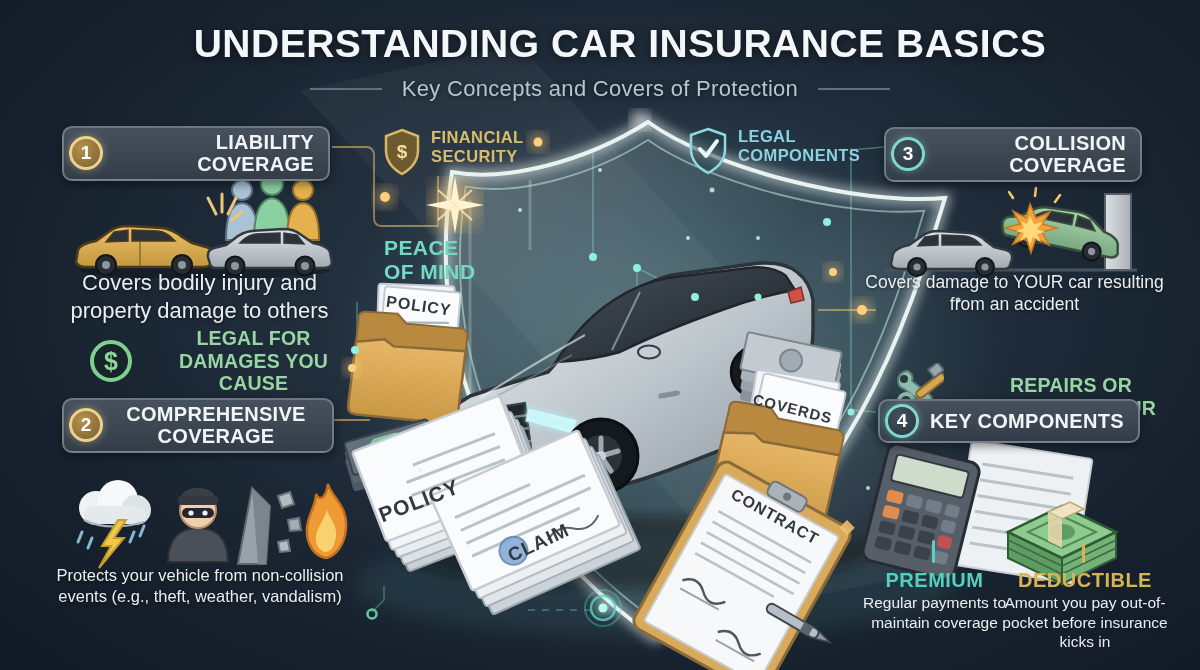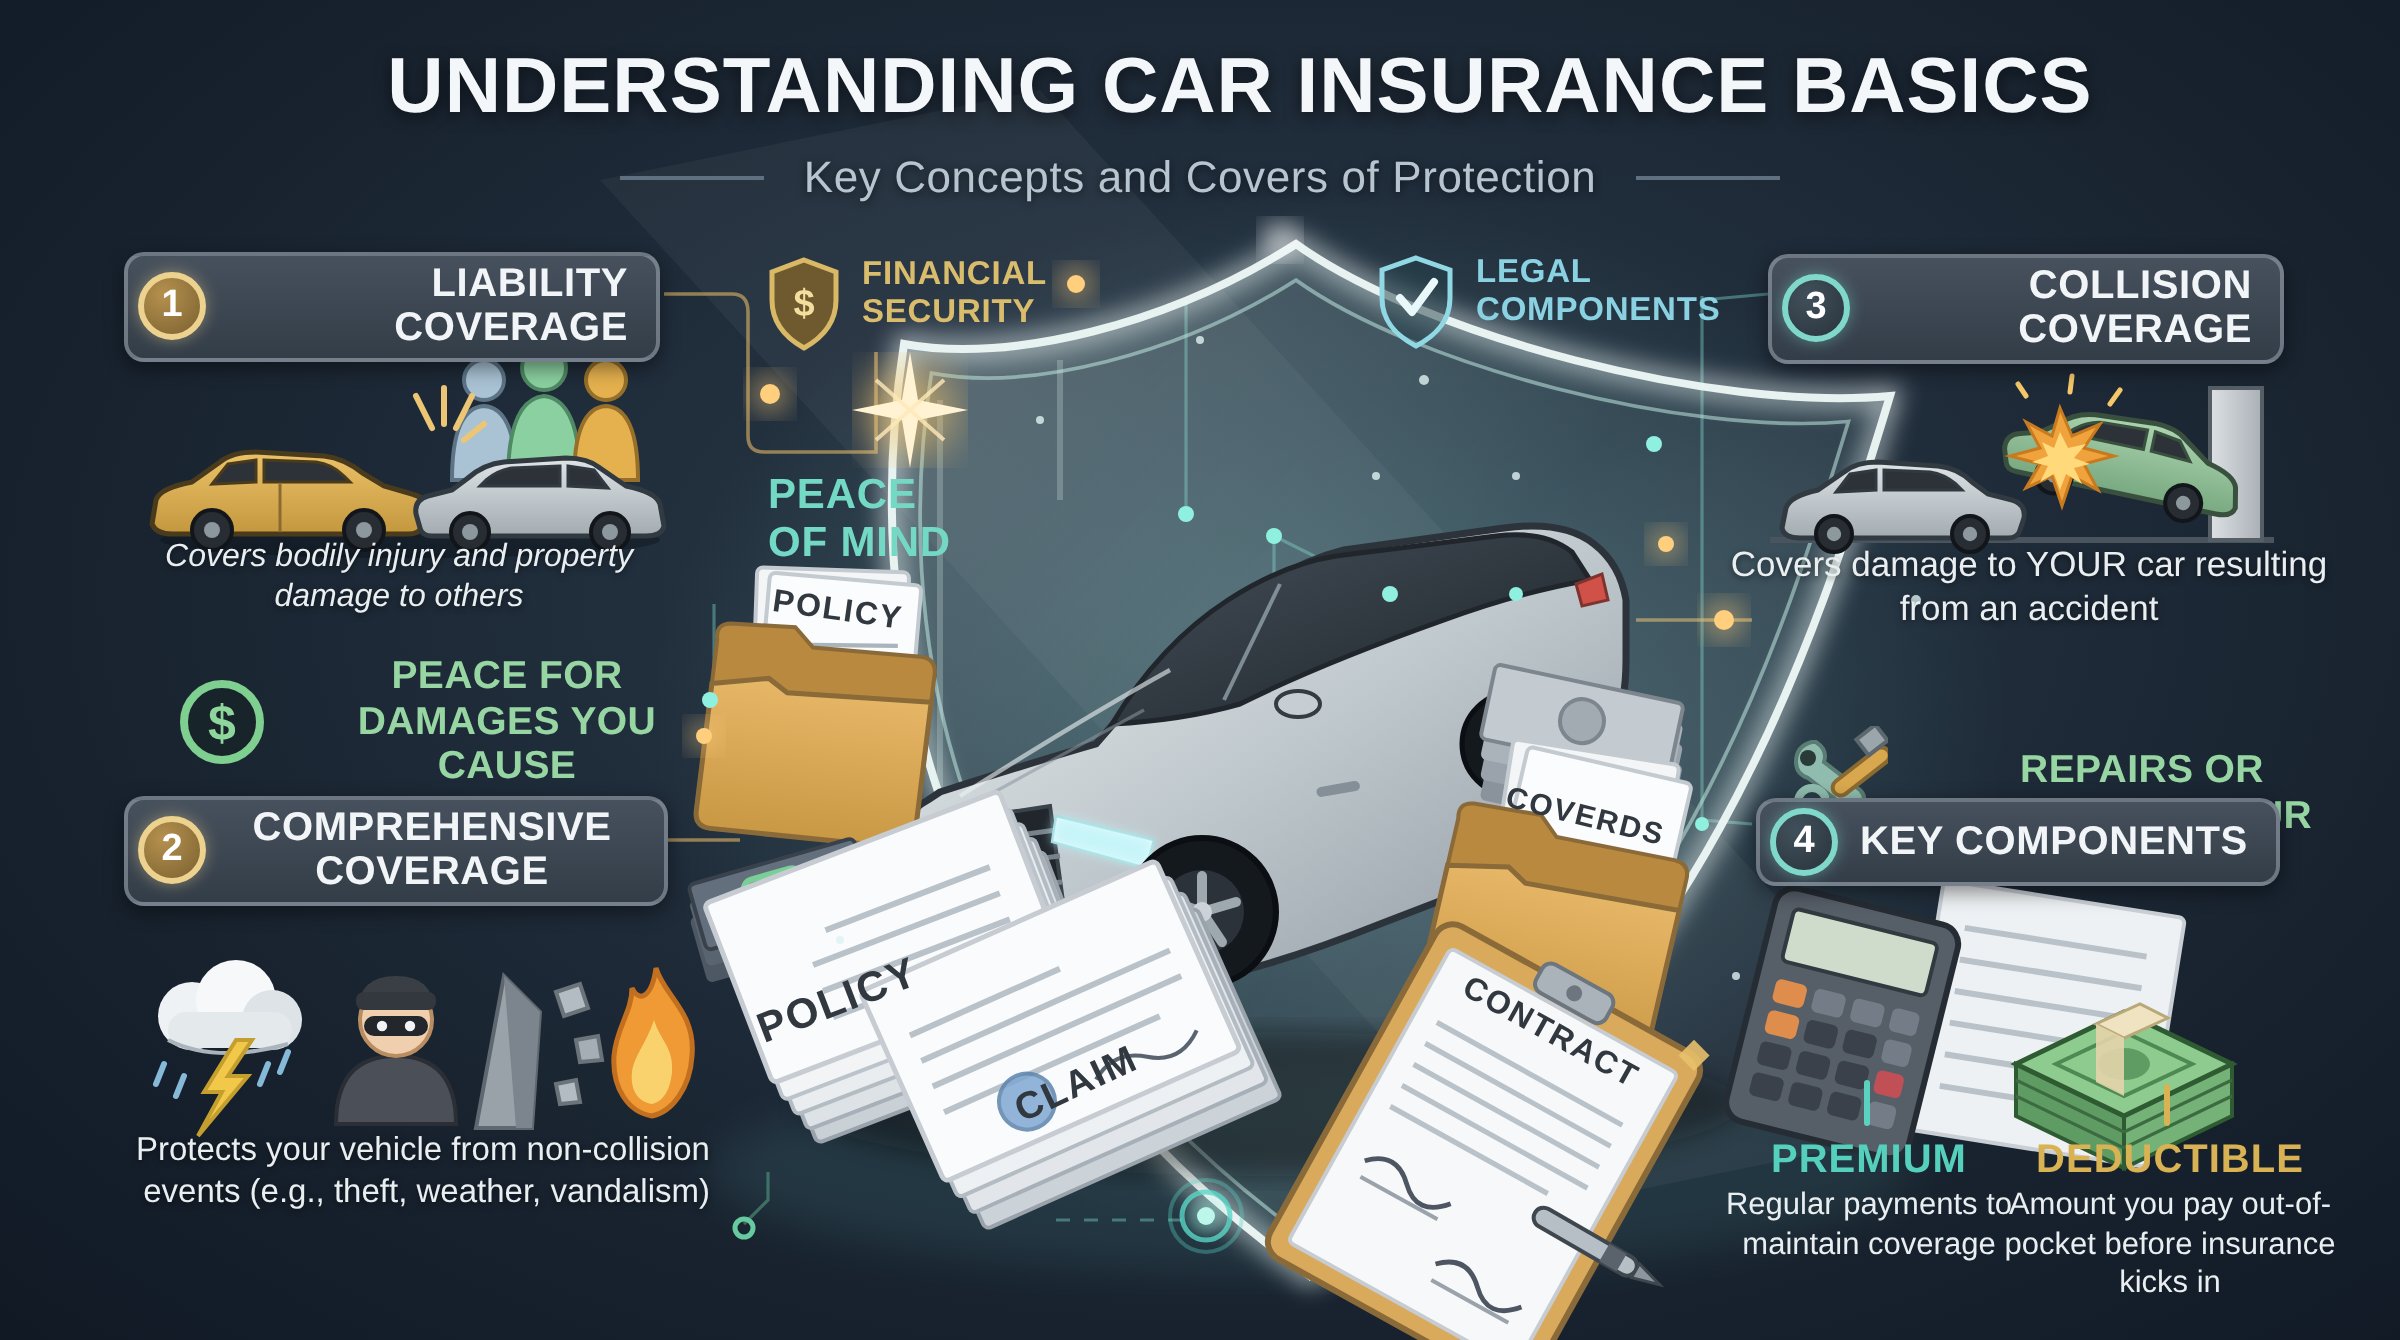--- a/index.html
+++ b/index.html
@@ -464,34 +464,34 @@
   <div class="abs subtitle-row">
     <div class="subtitle-dash"></div>
     <div class="subtitle">Key Concepts and Covers of Protection</div>
     <div class="subtitle-dash"></div>
   </div>
 
   <div class="abs pill" style="left:62px;top:126px;width:268px;">
     <div class="badge gold">1</div>
     <div class="heading">LIABILITY COVERAGE</div>
   </div>
-  <div class="abs desc" style="left:52px;top:269px;width:295px;font-size:16px;font-style:italic;">Covers bodily injury and property damage to others</div>
+  <div class="abs desc" style="left:52px;top:269px;width:295px;font-size:22px;">Covers bodily injury and property damage to others</div>
   <div class="abs hl-row" style="left:88px;top:327px;">
     <svg width="46" height="46" viewBox="0 0 46 46">
       <circle cx="23" cy="23" r="19" fill="#14231e" fill-opacity=".4" stroke="#7ecf90" stroke-width="4"></circle>
       <text x="23" y="32" text-anchor="middle" font-size="25" font-weight="bold" fill="#8fd69c" font-family="Liberation Sans, sans-serif">$</text>
     </svg>
-    <div class="hl-text" style="width:215px;">PEACE FOR DAMAGES YOU CAUSE</div>
+    <div class="hl-text" style="width:215px;">LEGAL FOR DAMAGES YOU CAUSE</div>
   </div>
 
   <div class="abs pill" style="left:62px;top:398px;width:272px;">
     <div class="badge gold">2</div>
     <div class="heading two">COMPREHENSIVE COVERAGE</div>
   </div>
-  <div class="abs desc" style="left:45px;top:565px;width:310px;font-size:16.5px;text-align:right;">Protects your vehicle from non-collision events (e.g., theft, weather, vandalism)</div>
+  <div class="abs desc" style="left:45px;top:565px;width:310px;font-size:16.5px;">Protects your vehicle from non-collision events (e.g., theft, weather, vandalism)</div>
 
   <div class="abs pill" style="left:884px;top:127px;width:258px;">
     <div class="badge teal">3</div>
     <div class="heading">COLLISION COVERAGE</div>
   </div>
   <div class="abs desc" style="left:862px;top:271px;width:305px;font-size:17.5px;">Covers damage to YOUR car resulting from an accident</div>
   <div class="abs hl-row" style="left:896px;top:330px;">
     <svg width="48" height="46" viewBox="0 0 48 46">
       <path d="M10,8 Q2,10 2,18 Q2,24 8,26 L26,40 Q30,44 34,40 Q38,36 34,32 L16,18 Q18,12 12,8 Z" fill="#8fbcae" stroke="#597d72" stroke-width="2"></path>
       <circle cx="8" cy="16" r="4" fill="#2a3a36"></circle>

